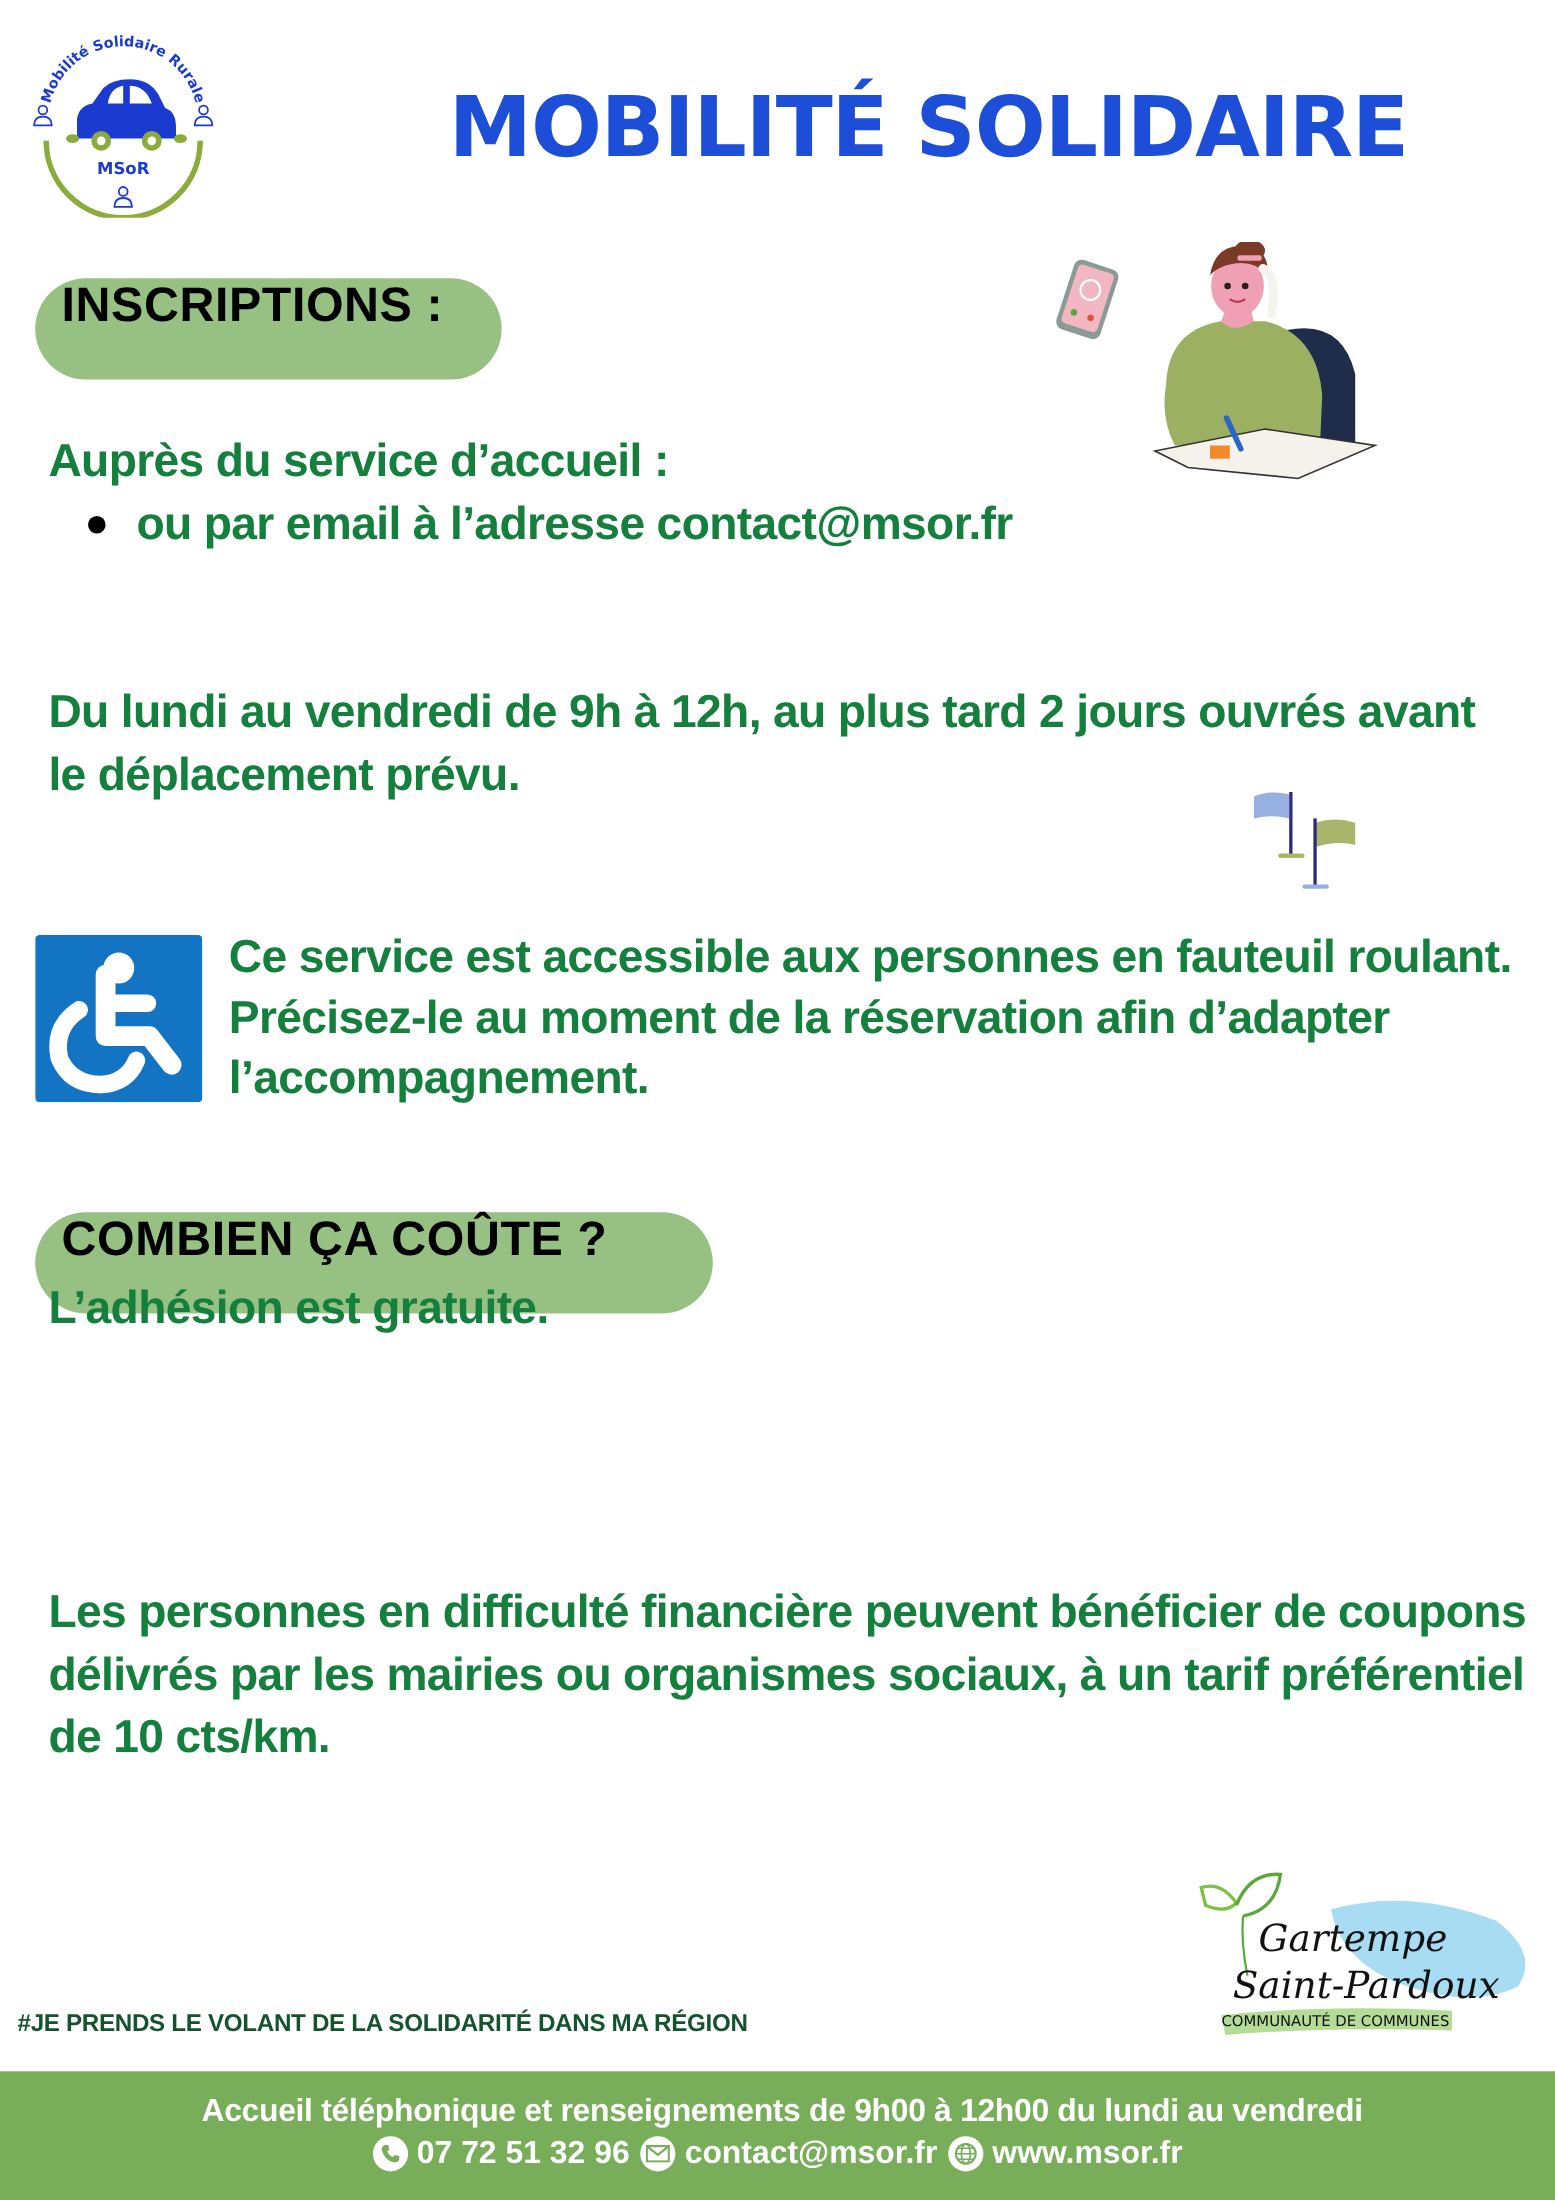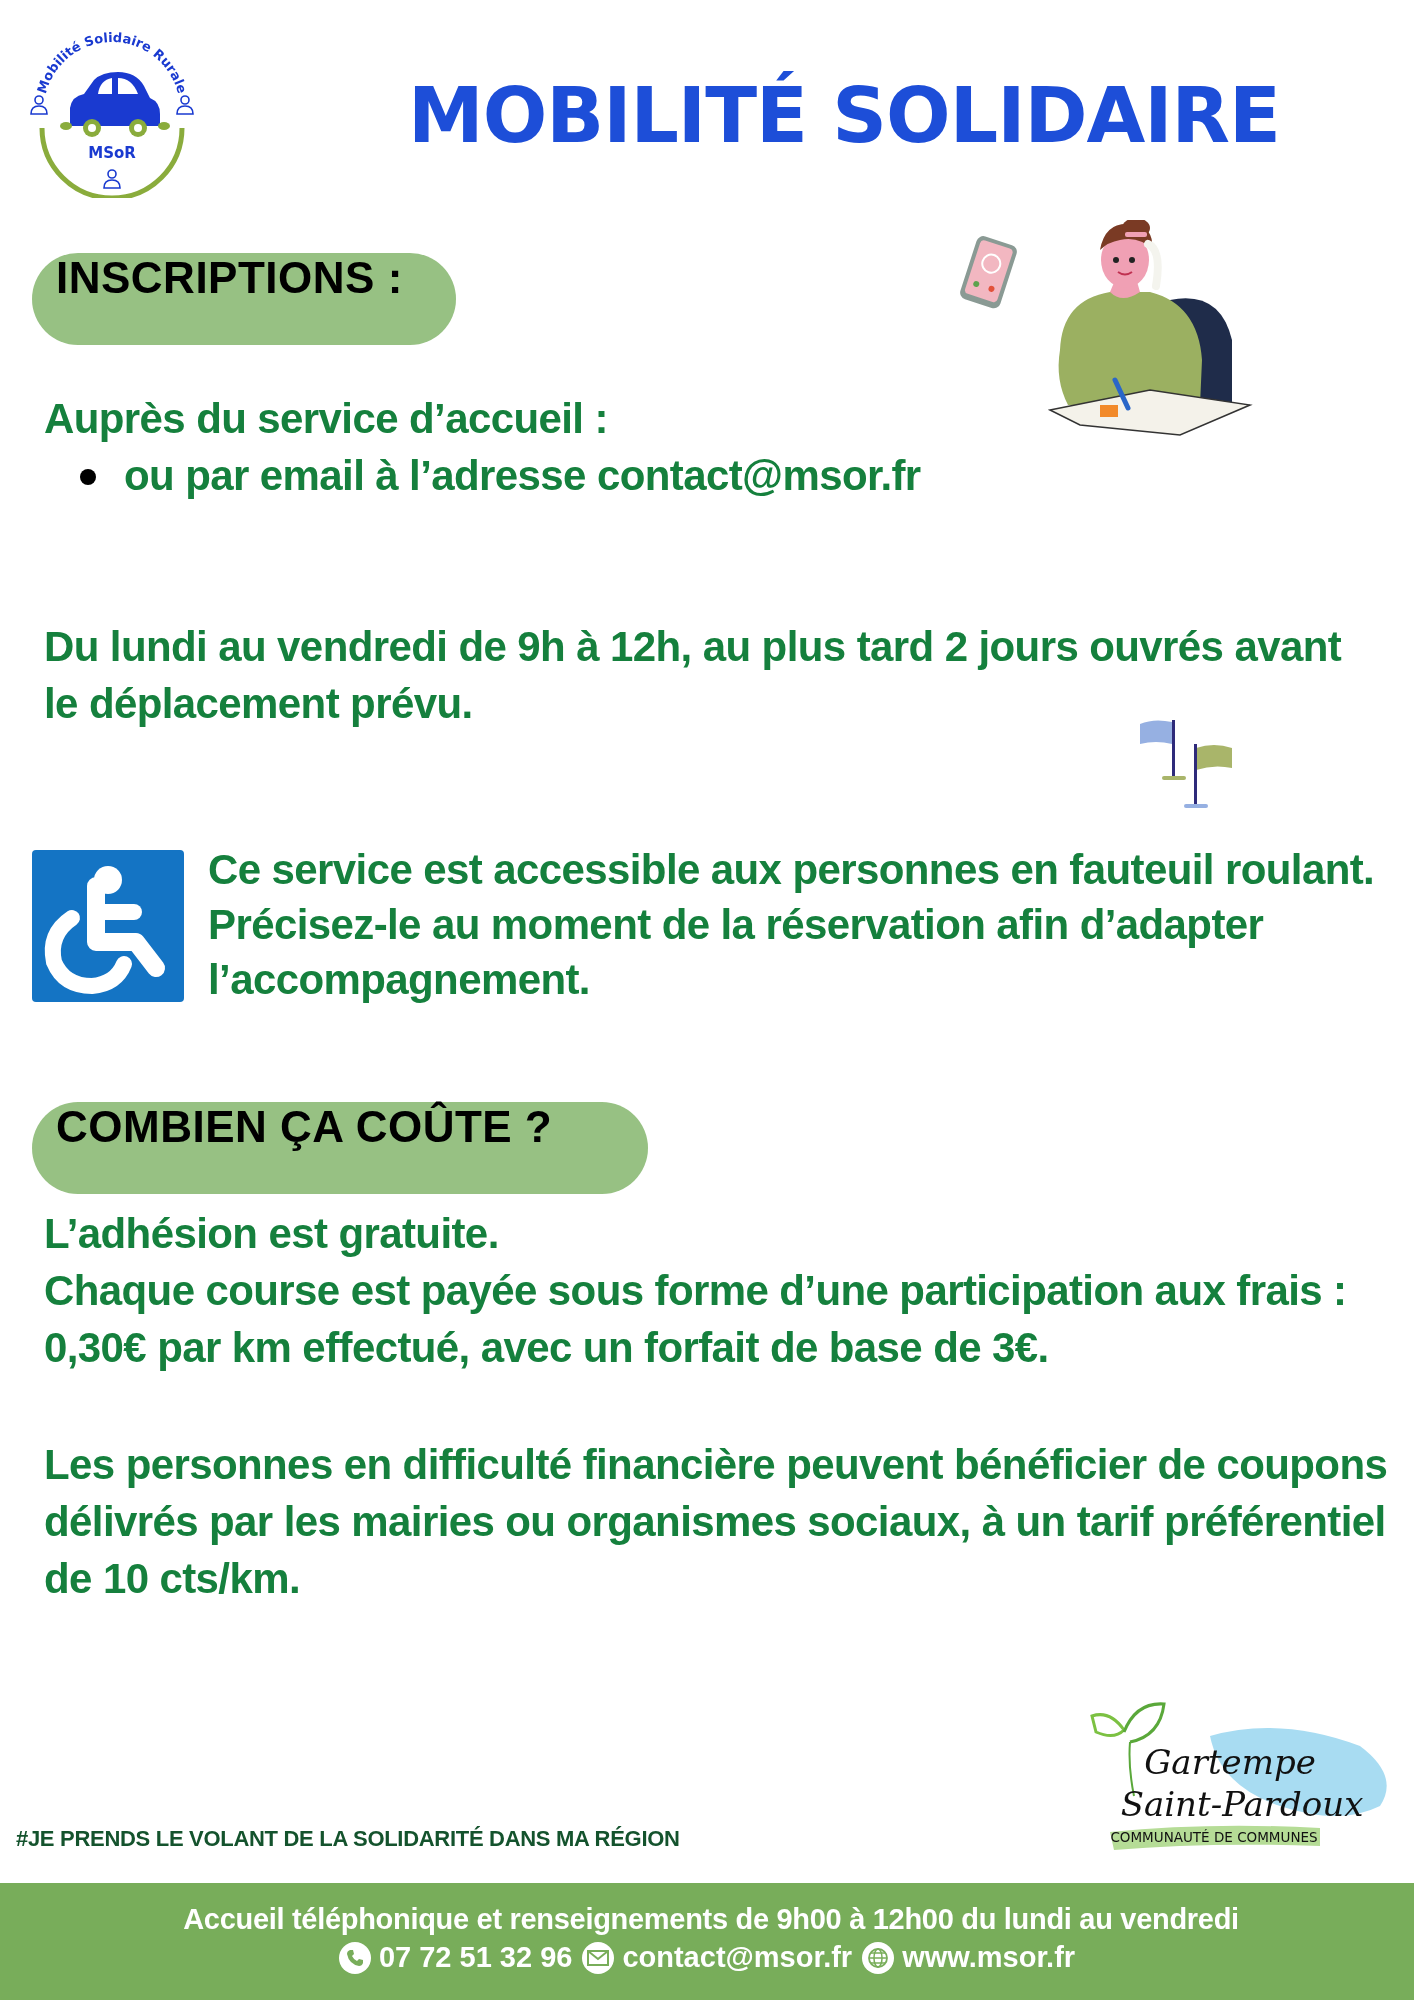--- a/index.html
+++ b/index.html
@@ -42,21 +42,21 @@
   #inscr-list li { position: relative; padding-left: 80px; white-space: nowrap; }
   #inscr-list li .bullet {
     position: absolute; left: 36px; top: 22px; width: 16px; height: 16px;
     border-radius: 50%; background: #000;
   }
   #hours { left: 44px; top: 618px; width: 1300px; }
 
   #wheelchair { left: 32px; top: 850px; width: 152px; height: 152px; }
   #access-text { left: 208px; top: 842px; width: 1200px; font-size: 42px; line-height: 55px; }
 
-  #cost-p1 { left: 44px; top: 1205px; width: 1340px; }
+  #cost-p1 { left: 44px; top: 1160px; width: 1340px; }
   #cost-p2 { left: 44px; top: 1436px; width: 1360px; }
 
   #illustration { left: 950px; top: 220px; width: 320px; height: 230px; }
   #flags { left: 1132px; top: 712px; width: 110px; height: 100px; }
   #partner-logo { left: 1080px; top: 1696px; width: 320px; height: 170px; }
 
   #hashtag {
     left: 16px; top: 1826px; white-space: nowrap;
     font-family: "Liberation Sans", sans-serif; font-weight: bold;
     font-size: 22px; color: #14532d; letter-spacing: -0.3px;
@@ -188,21 +188,20 @@
 </div>
 
 <div id="access-text" class="abs body-text">Ce service est accessible aux personnes en fauteuil roulant. Précisez-le au moment de la réservation afin d’adapter l’accompagnement.</div>
 
 <div id="pill-cost" class="abs pill">
   <span>COMBIEN ÇA COÛTE ?</span>
 </div>
 
 <div id="cost-p1" class="abs body-text">
   <div>L’adhésion est gratuite.</div>
-  <div>Chaque course est payée sous forme d’une participation aux frais : 0,30€ par km effectué, avec un forfait de base de 3€.</div>
 </div>
 
 <div id="cost-p2" class="abs body-text">Les personnes en difficulté financière peuvent bénéficier de coupons délivrés par les mairies ou organismes sociaux, à un tarif préférentiel de 10 cts/km.</div>
 
 <div id="partner-logo" class="abs">
   <svg width="320" height="170" viewBox="0 0 320 170">
     <path d="M 130 40 Q 200 20 280 50 Q 320 80 300 110 Q 260 130 200 110 Q 140 90 130 40 Z" fill="#a8dcf2"></path>
     <path d="M 30 136 Q 130 126 240 132 L 240 150 Q 130 146 34 154 Z" fill="#b5dc96"></path>
     <path d="M 12 20 Q 30 14 44 34 Q 34 44 16 36 Z" fill="none" stroke="#7cc142" stroke-width="3"></path>
     <path d="M 44 36 Q 56 6 84 8 Q 80 40 50 46" fill="none" stroke="#5aa83a" stroke-width="3"></path>

